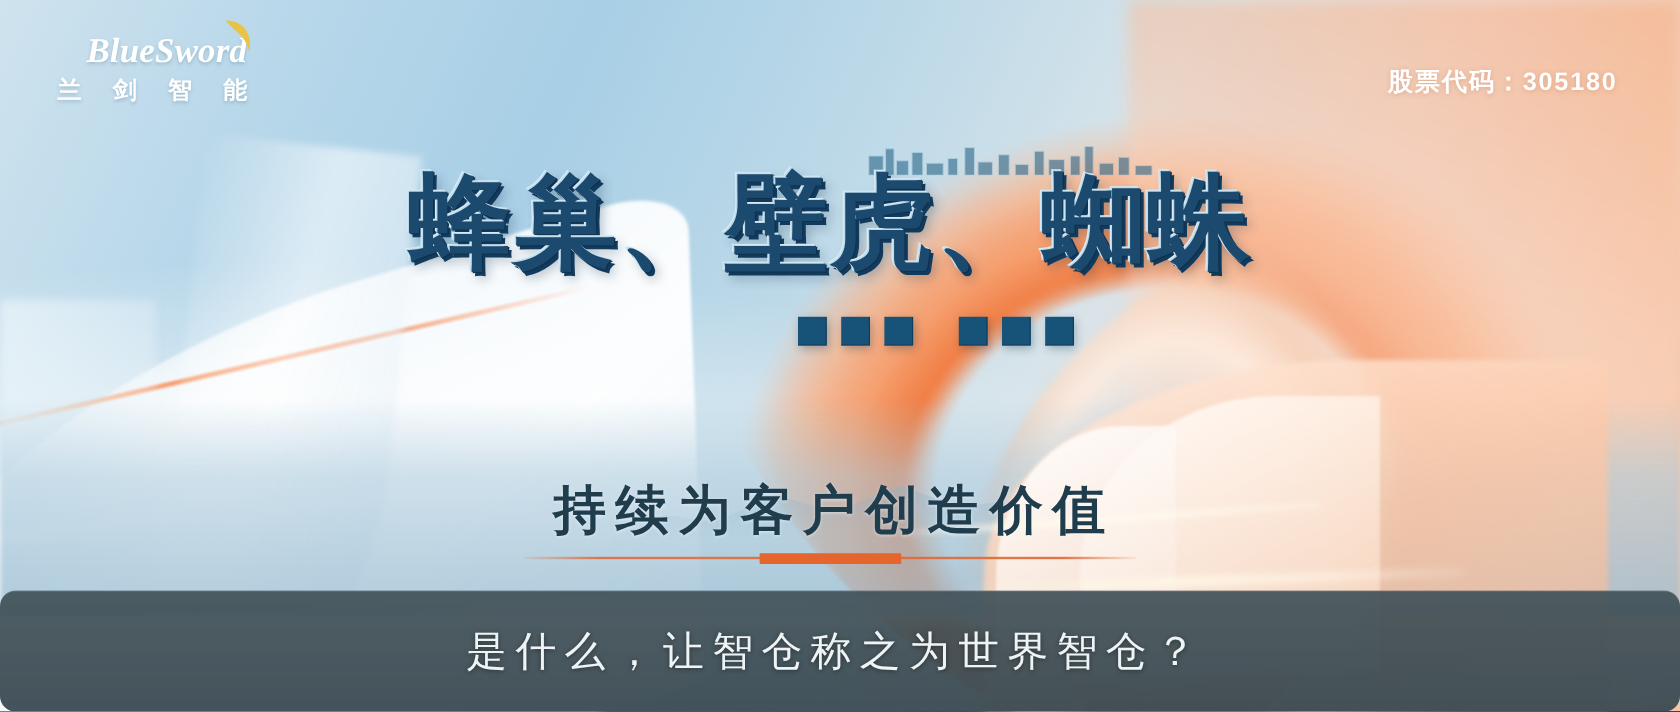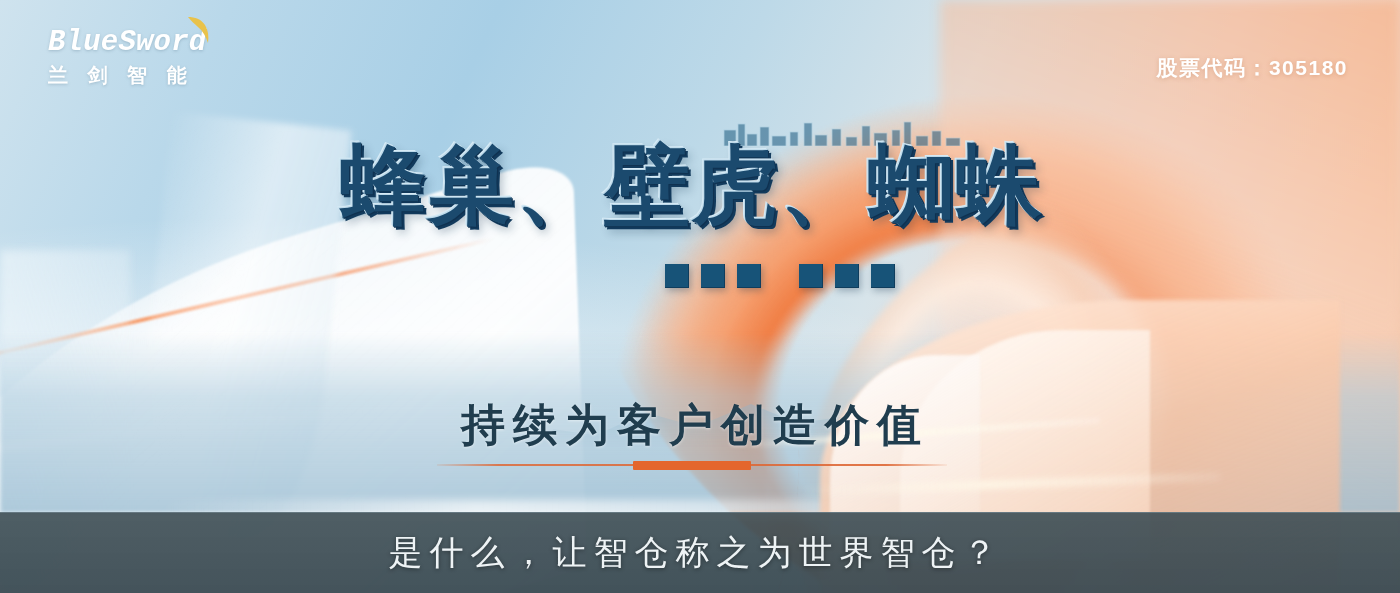--- a/index.html
+++ b/index.html
@@ -212,38 +212,40 @@
     width:250px; height:26px;
     opacity:0.55;
   }
 
   
   .logo-block {
     position:absolute; left:48px; top:28px;
     width:210px;
   }
   .logo-en {
-    font-family: Liberation Mono, monospace;
+    font-family: Liberation Serif, serif;
     font-style:italic;
     font-weight:700;
     font-size:29px;
     letter-spacing:0.2px;
     color:#ffffff;
     text-shadow:0 1px 3px rgba(90,120,140,0.35);
     line-height:1.05;
     white-space:nowrap;
+    margin-left:24px;
   }
   .logo-cn {
     margin-top:4px;
     font-size:20px;
     font-weight:700;
     letter-spacing:7px;
     color:#ffffff;
     text-shadow:0 1px 3px rgba(90,120,140,0.35);
     white-space:nowrap;
+    font-family:Liberation Mono, monospace;
   }
   .logo-mark {
     position:absolute; left:137px; top:-14px;
     width:34px; height:34px;
   }
 
   .stock-code {
     position:absolute; right:52px; top:54px;
     font-size:21px;
     font-weight:700;
@@ -313,23 +315,24 @@
   .rule-thick {
     position:absolute; left:50%; top:-3px;
     transform:translateX(-50%);
     width:118px; height:9px;
     background:#e4662d;
     border-radius:1px;
   }
 
   .caption-band {
     position:absolute; left:0; right:0; bottom:0;
-    height:81px;
+    height:101px;
     background: linear-gradient(180deg, rgba(66,82,89,0.93) 0%, rgba(58,74,82,0.95) 100%);
     border-top:1px solid rgba(170,195,205,0.35);
+    border-radius:13px;
   }
   .caption-text {
     position:absolute; left:0; right:0; top:50%;
     transform:translateY(-50%) translateX(-4px);
     text-align:center;
     font-size:34px;
     font-weight:400;
     letter-spacing:7px;
     color:#eef3f5;
     text-shadow:0 1px 4px rgba(0,0,0,0.45);

